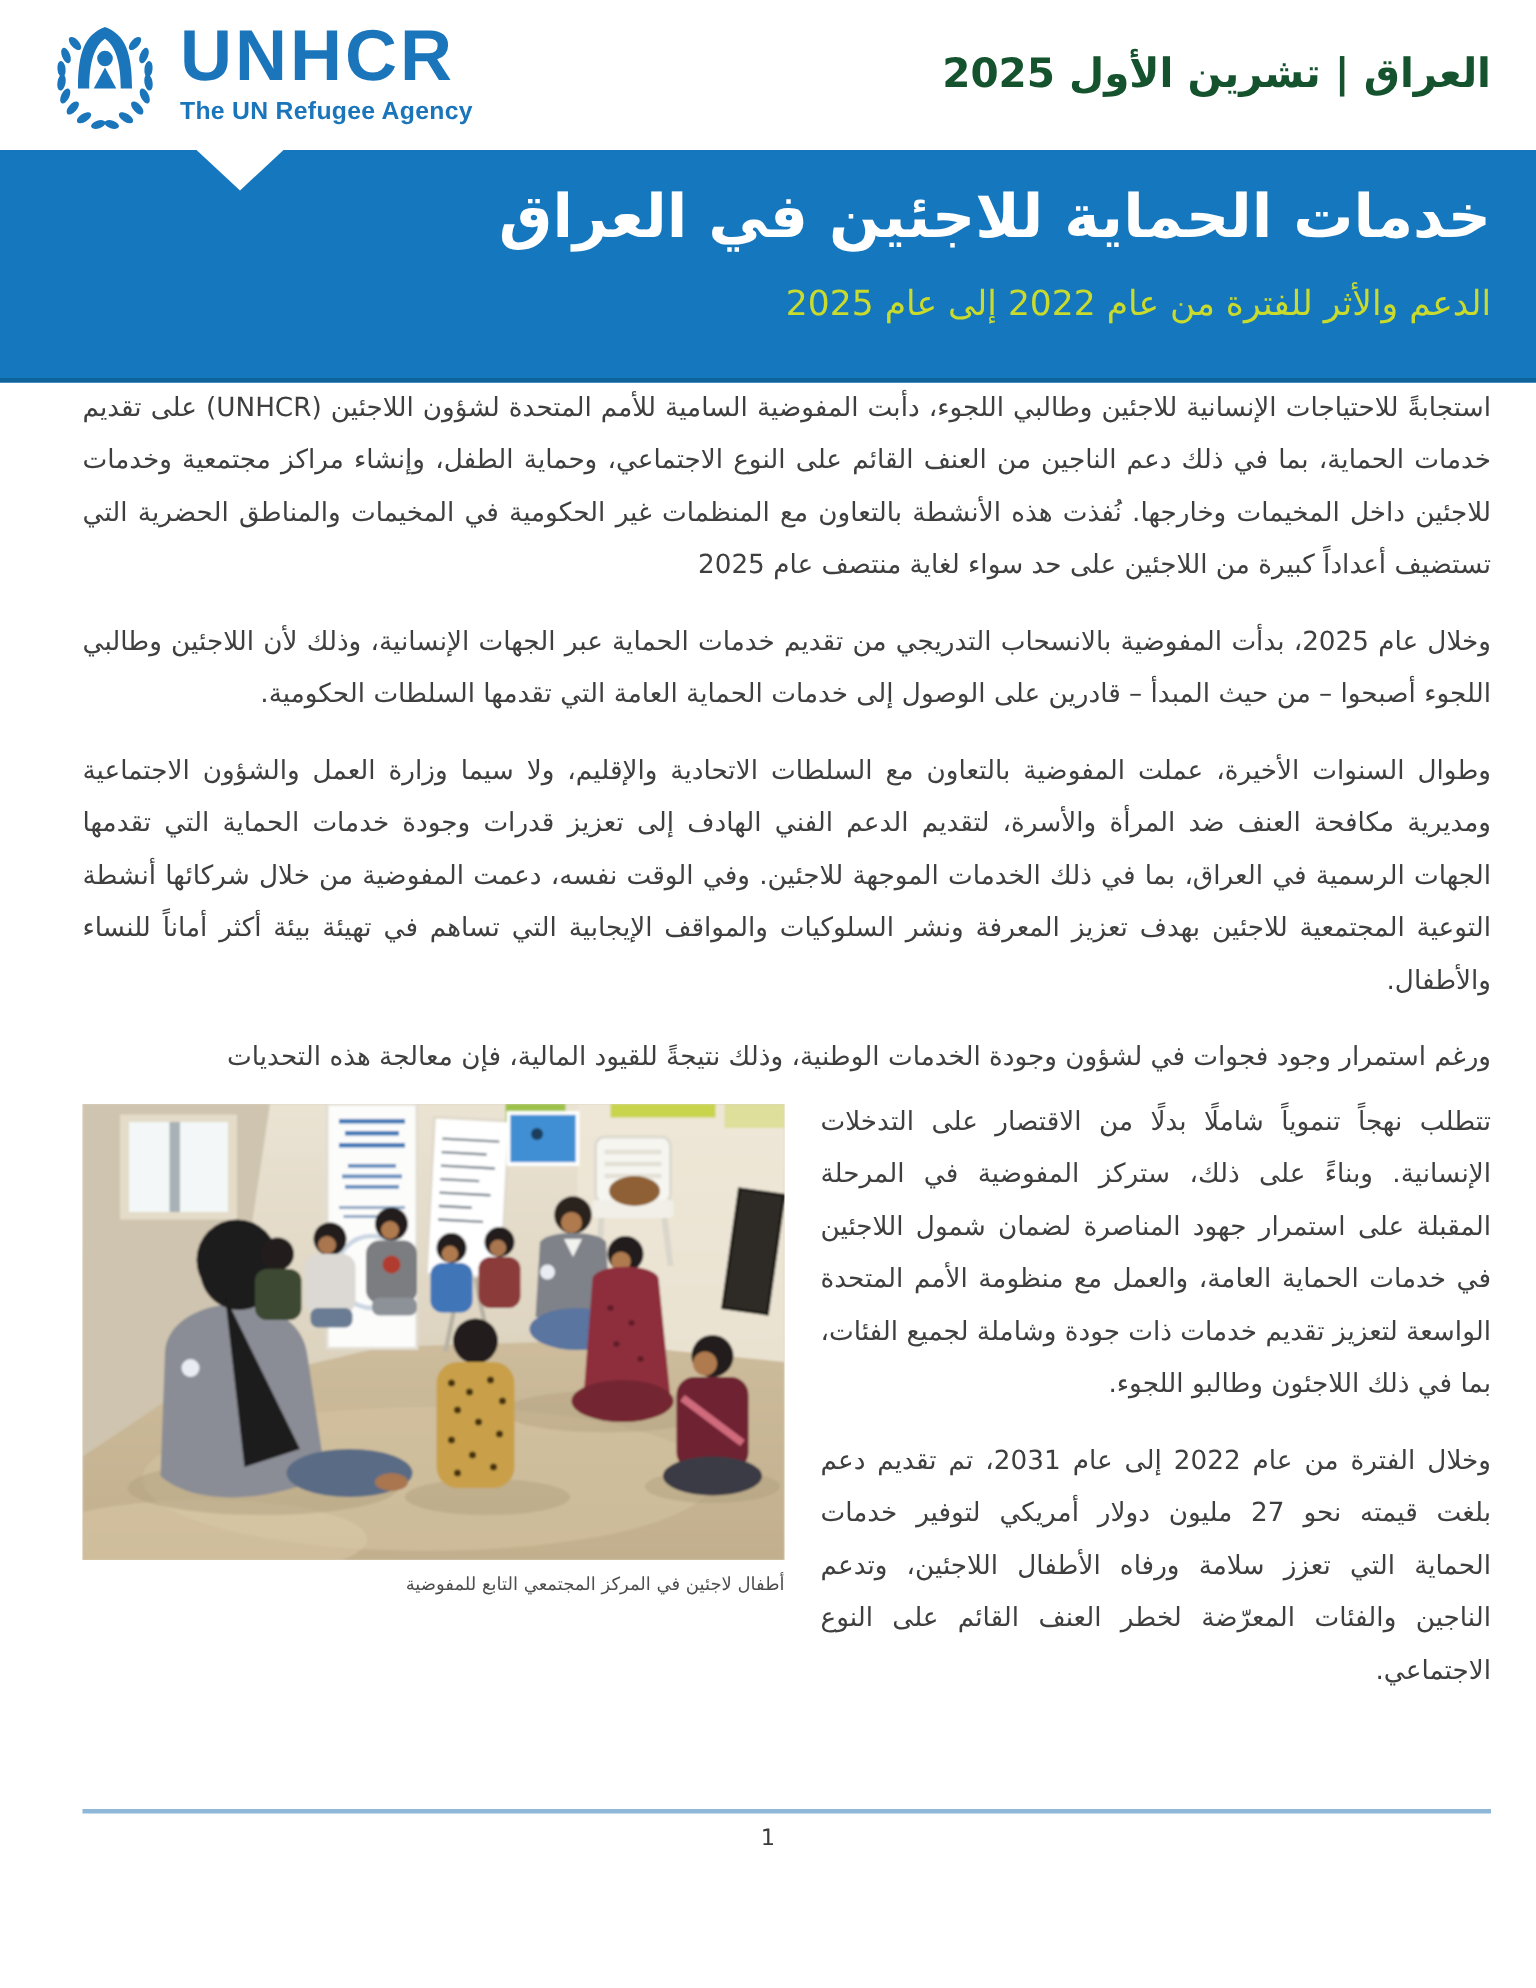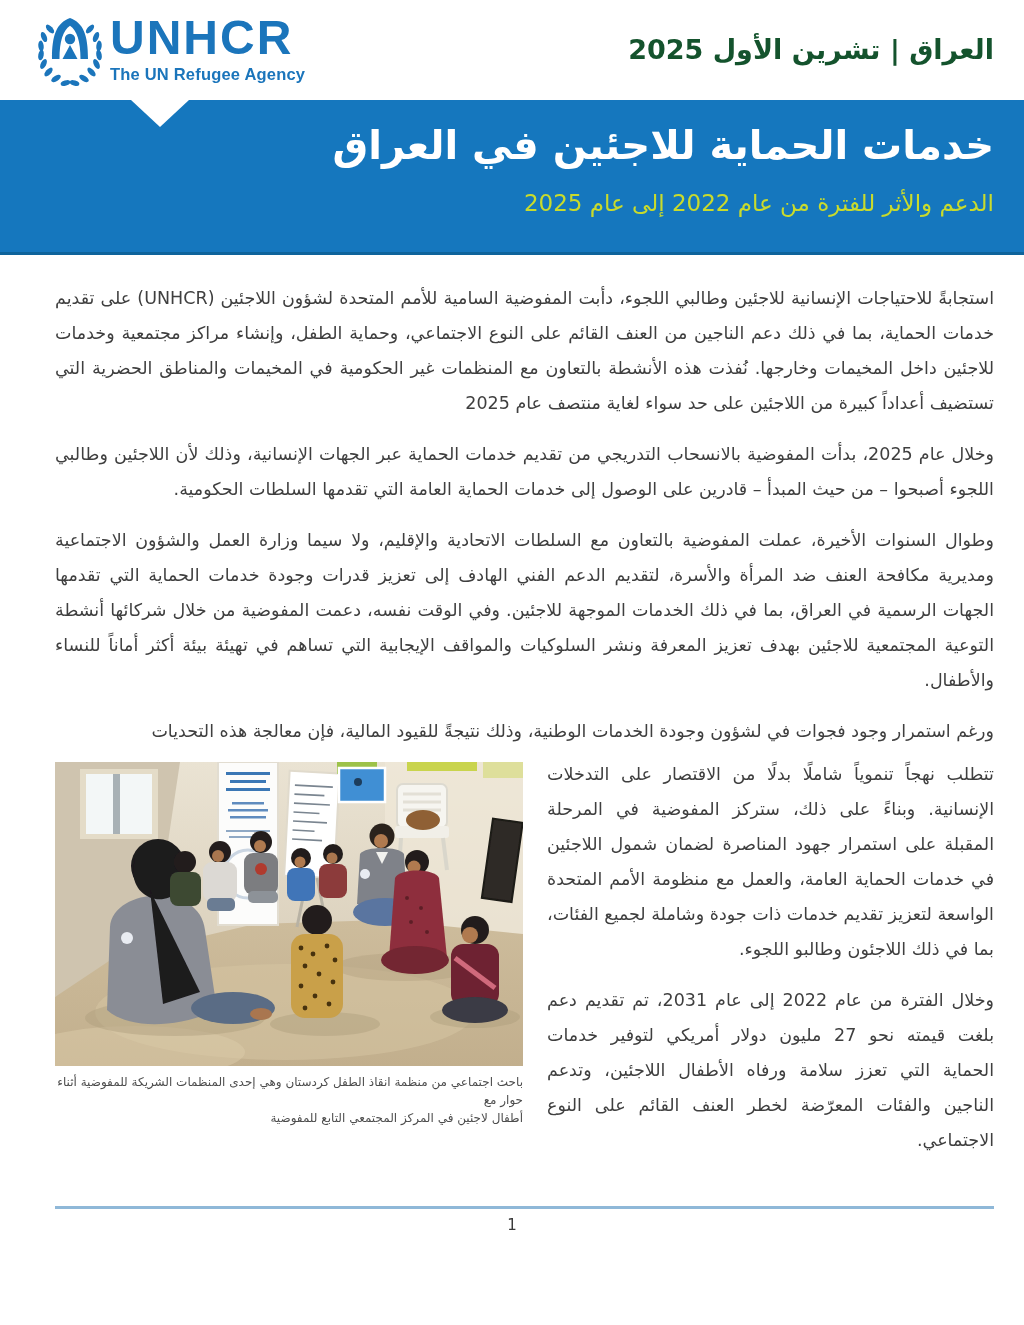--- a/index.html
+++ b/index.html
@@ -10,36 +10,36 @@
     --body_text:#3F3F3F;
     --footer_line:#8FB8D8;
   }
   *{box-sizing:border-box;margin:0;padding:0;}
   html,body{background:#ffffff;}
   body{font-family:"DejaVu Sans",sans-serif;}
   .page{position:relative;width:1024px;height:1325px;background:#fff;overflow:hidden;margin:0 auto;}
 
   
   .header{position:relative;height:100px;background:#fff;}
-  .logo{position:absolute;top:8px;left:30px;display:flex;align-items:flex-start;}
+  .logo{position:absolute;top:8px;left:30px;display:flex;align-items:flex-start;gap:10px;}
   .emblem svg{width:80px;height:84px;display:block;}
   .logo-text{padding-top:6px;font-family:"Liberation Sans",sans-serif;}
   .logo-acronym{font-size:48px;font-weight:bold;color:var(--unhcr_blue);letter-spacing:2px;line-height:1;}
   .logo-tagline{font-size:16.5px;font-weight:bold;color:var(--unhcr_blue);margin-top:3px;letter-spacing:.2px;}
   .edition{position:absolute;top:34px;right:30px;direction:rtl;font-size:27px;font-weight:bold;color:#14532d;}
 
   
   .banner{position:relative;height:155px;background:var(--banner_blue);border-bottom:3px solid var(--banner_edge);}
   .notch{position:absolute;top:0;left:131px;width:0;height:0;
          border-left:29px solid transparent;border-right:29px solid transparent;border-top:27px solid #ffffff;}
   .banner-title{position:absolute;top:22px;right:30px;direction:rtl;color:#fff;font-size:40px;font-weight:bold;letter-spacing:0;}
   .banner-subtitle{position:absolute;top:90px;right:30px;direction:rtl;color:var(--subtitle_green);font-size:23px;}
 
   
-  .content{margin:26px 30px 0 55px;direction:rtl;text-align:justify;
+  .content{margin:0 30px 0 55px;direction:rtl;text-align:justify;
            color:var(--body_text);font-size:17.5px;line-height:35px;}
   .content p{margin:0 0 16px 0;}
 
   figure.photo{float:left;width:468px;margin:5px 24px 2px 0;}
   figure.photo svg{display:block;width:468px;height:304px;background:#ddd3c0;}
   figcaption{margin-top:7px;direction:rtl;text-align:right;font-size:12px;line-height:18px;color:#4D4D4D;}
 
   .clear{clear:both;}
 
   
@@ -236,21 +236,20 @@
           </g>
 
           <circle cx="420" cy="168" r="14" fill="#241F1C"></circle>
           <circle cx="415" cy="173" r="8" fill="#B07A50"></circle>
           <rect x="396" y="182" width="48" height="62" rx="12" fill="#6E2430"></rect>
           <path d="M400,196 L440,226" stroke="#D06A7C" stroke-width="5"></path>
           <ellipse cx="420" cy="248" rx="33" ry="13" fill="#3A3A44"></ellipse>
         </g>
       </svg>
       <figcaption>
-        <div>باحث اجتماعي من منظمة انقاذ الطفل كردستان وهي إحدى المنظمات الشريكة للمفوضية أثناء حوار مع</div>
         <div>أطفال لاجئين في المركز المجتمعي التابع للمفوضية</div>
       </figcaption>
     </figure>
 
     <p>تتطلب نهجاً تنموياً شاملًا بدلًا من الاقتصار على التدخلات الإنسانية. وبناءً على ذلك، ستركز المفوضية في المرحلة المقبلة على استمرار جهود المناصرة لضمان شمول اللاجئين في خدمات الحماية العامة، والعمل مع منظومة الأمم المتحدة الواسعة لتعزيز تقديم خدمات ذات جودة وشاملة لجميع الفئات، بما في ذلك اللاجئون وطالبو اللجوء.</p>
     <p>وخلال الفترة من عام 2022 إلى عام 2031، تم تقديم دعم بلغت قيمته نحو 27 مليون دولار أمريكي لتوفير خدمات الحماية التي تعزز سلامة ورفاه الأطفال اللاجئين، وتدعم الناجين والفئات المعرّضة لخطر العنف القائم على النوع الاجتماعي.</p>
     <div class="clear"></div>
   </div>
 
   <div class="footer-line"></div>

